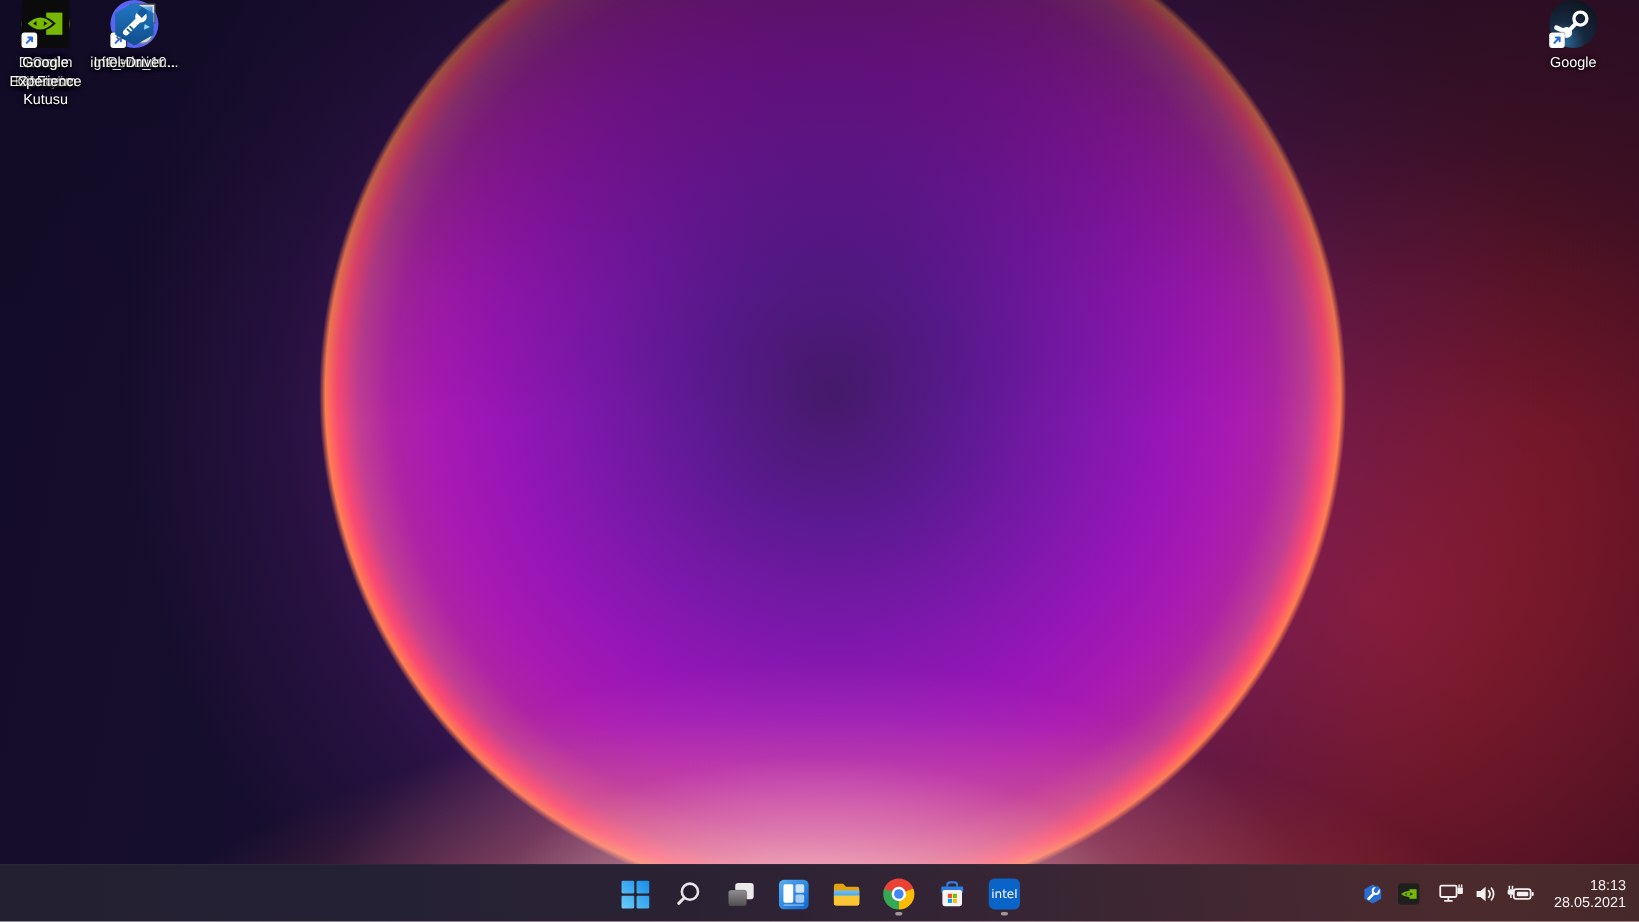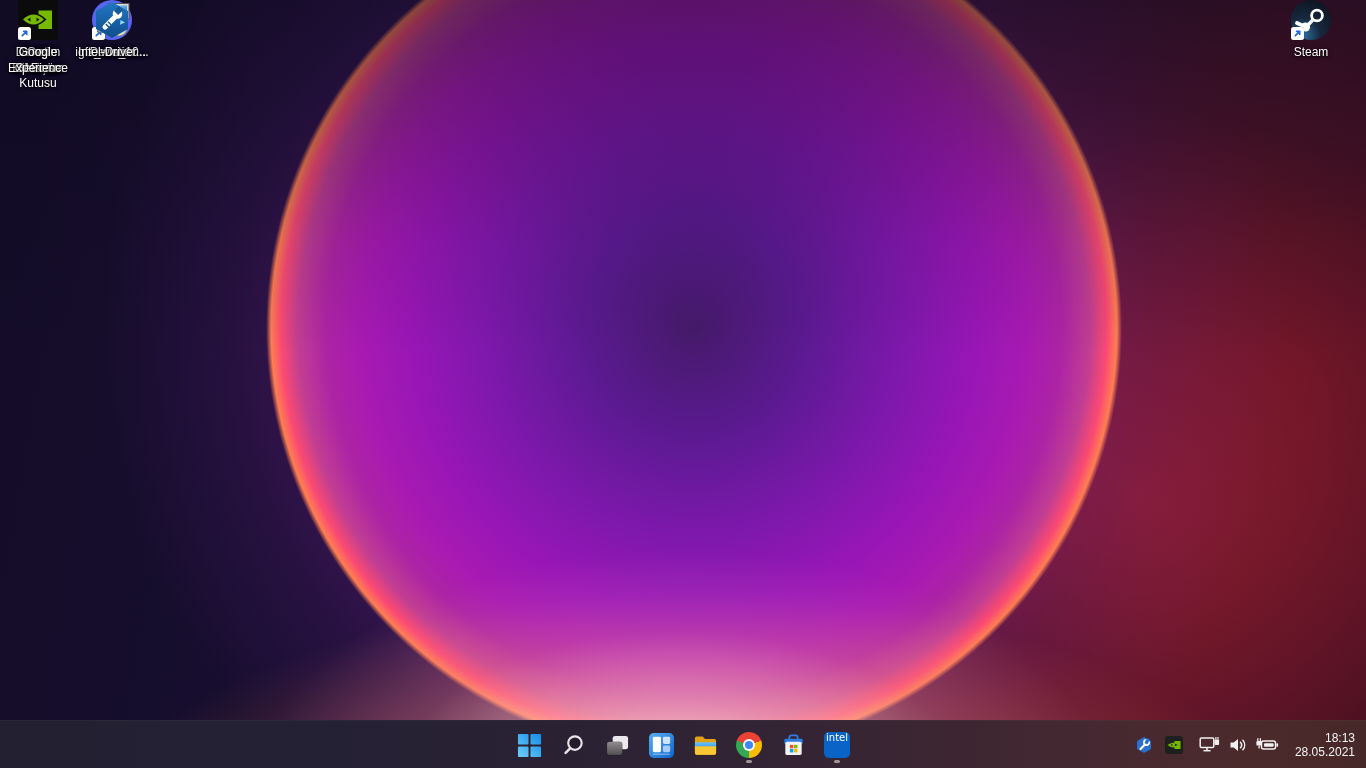--- a/index.html
+++ b/index.html
@@ -59,21 +59,21 @@
     background:linear-gradient(90deg,#232032 0%,#252134 25%,#2a2233 42%,#322435 55%,#3b2632 68%,#452831 80%,#4b2a2c 90%,#472828 100%);
     border-top:1px solid rgba(255,255,255,0.03);
   }
   .tb-center { position:absolute; left:50%; top:0; transform:translateX(-50%); height:48px;
                display:flex; align-items:center; gap:4px; }
   .tb-btn { width:40px; height:40px; border-radius:4px; position:relative;
             display:flex; align-items:center; justify-content:center; }
   .run-dot { position:absolute; bottom:2px; left:50%; margin-left:-3px; width:6px; height:3px;
              border-radius:2px; background:#a09696; }
   .intel-ic { width:26px; height:26px; border-radius:5px; background:#0a64c8;
-              display:flex; align-items:flex-start; justify-content:center; }
+              display:flex; align-items:center; justify-content:center; }
   .intel-ic span { color:#fff; font-size:10px; font-family:"DejaVu Sans",sans-serif; }
 
   .tb-tray { position:absolute; right:0; top:0; height:48px; display:flex; align-items:center;
              gap:8px; padding-right:11px; }
   .tray-btn { display:flex; align-items:center; justify-content:center; padding:2px; }
   .sys-group { display:flex; align-items:center; gap:7px; margin-left:6px; }
   .clock { margin-left:8px; text-align:right; color:#f5f3f3; font-size:12px; line-height:14.5px; }
 </style>
 </head>
 <body>
@@ -234,21 +234,21 @@
         <circle cx="14.5" cy="27" r="4.6" fill="#fff"></circle>
         <path d="M6 23 L14.5 27" stroke="#fff" stroke-width="3.8" stroke-linecap="round"></path>
         <path d="M17.5 24.5 L22.3 19.5" stroke="#fff" stroke-width="3.4"></path>
       </svg>
       <span class="sc">
         <svg viewBox="0 0 10 10" width="11" height="11">
             <path d="M3 7 L7 3 M4.2 3 H7 V5.8" stroke="#2766dd" stroke-width="1.5" fill="none" stroke-linecap="round" stroke-linejoin="round"></path>
           </svg>
       </span>
     </div>
-    <div class="lbl">Steam</div>
+    <div class="lbl">Google</div>
   </div>
 
   <div class="taskbar">
 
     <div class="tb-center">
 
       <div class="tb-btn">
         <svg viewBox="0 0 26 26" width="25" height="25">
           <defs>
             <linearGradient id="g-win" gradientUnits="userSpaceOnUse" x1="0" y1="26" x2="26" y2="0">

